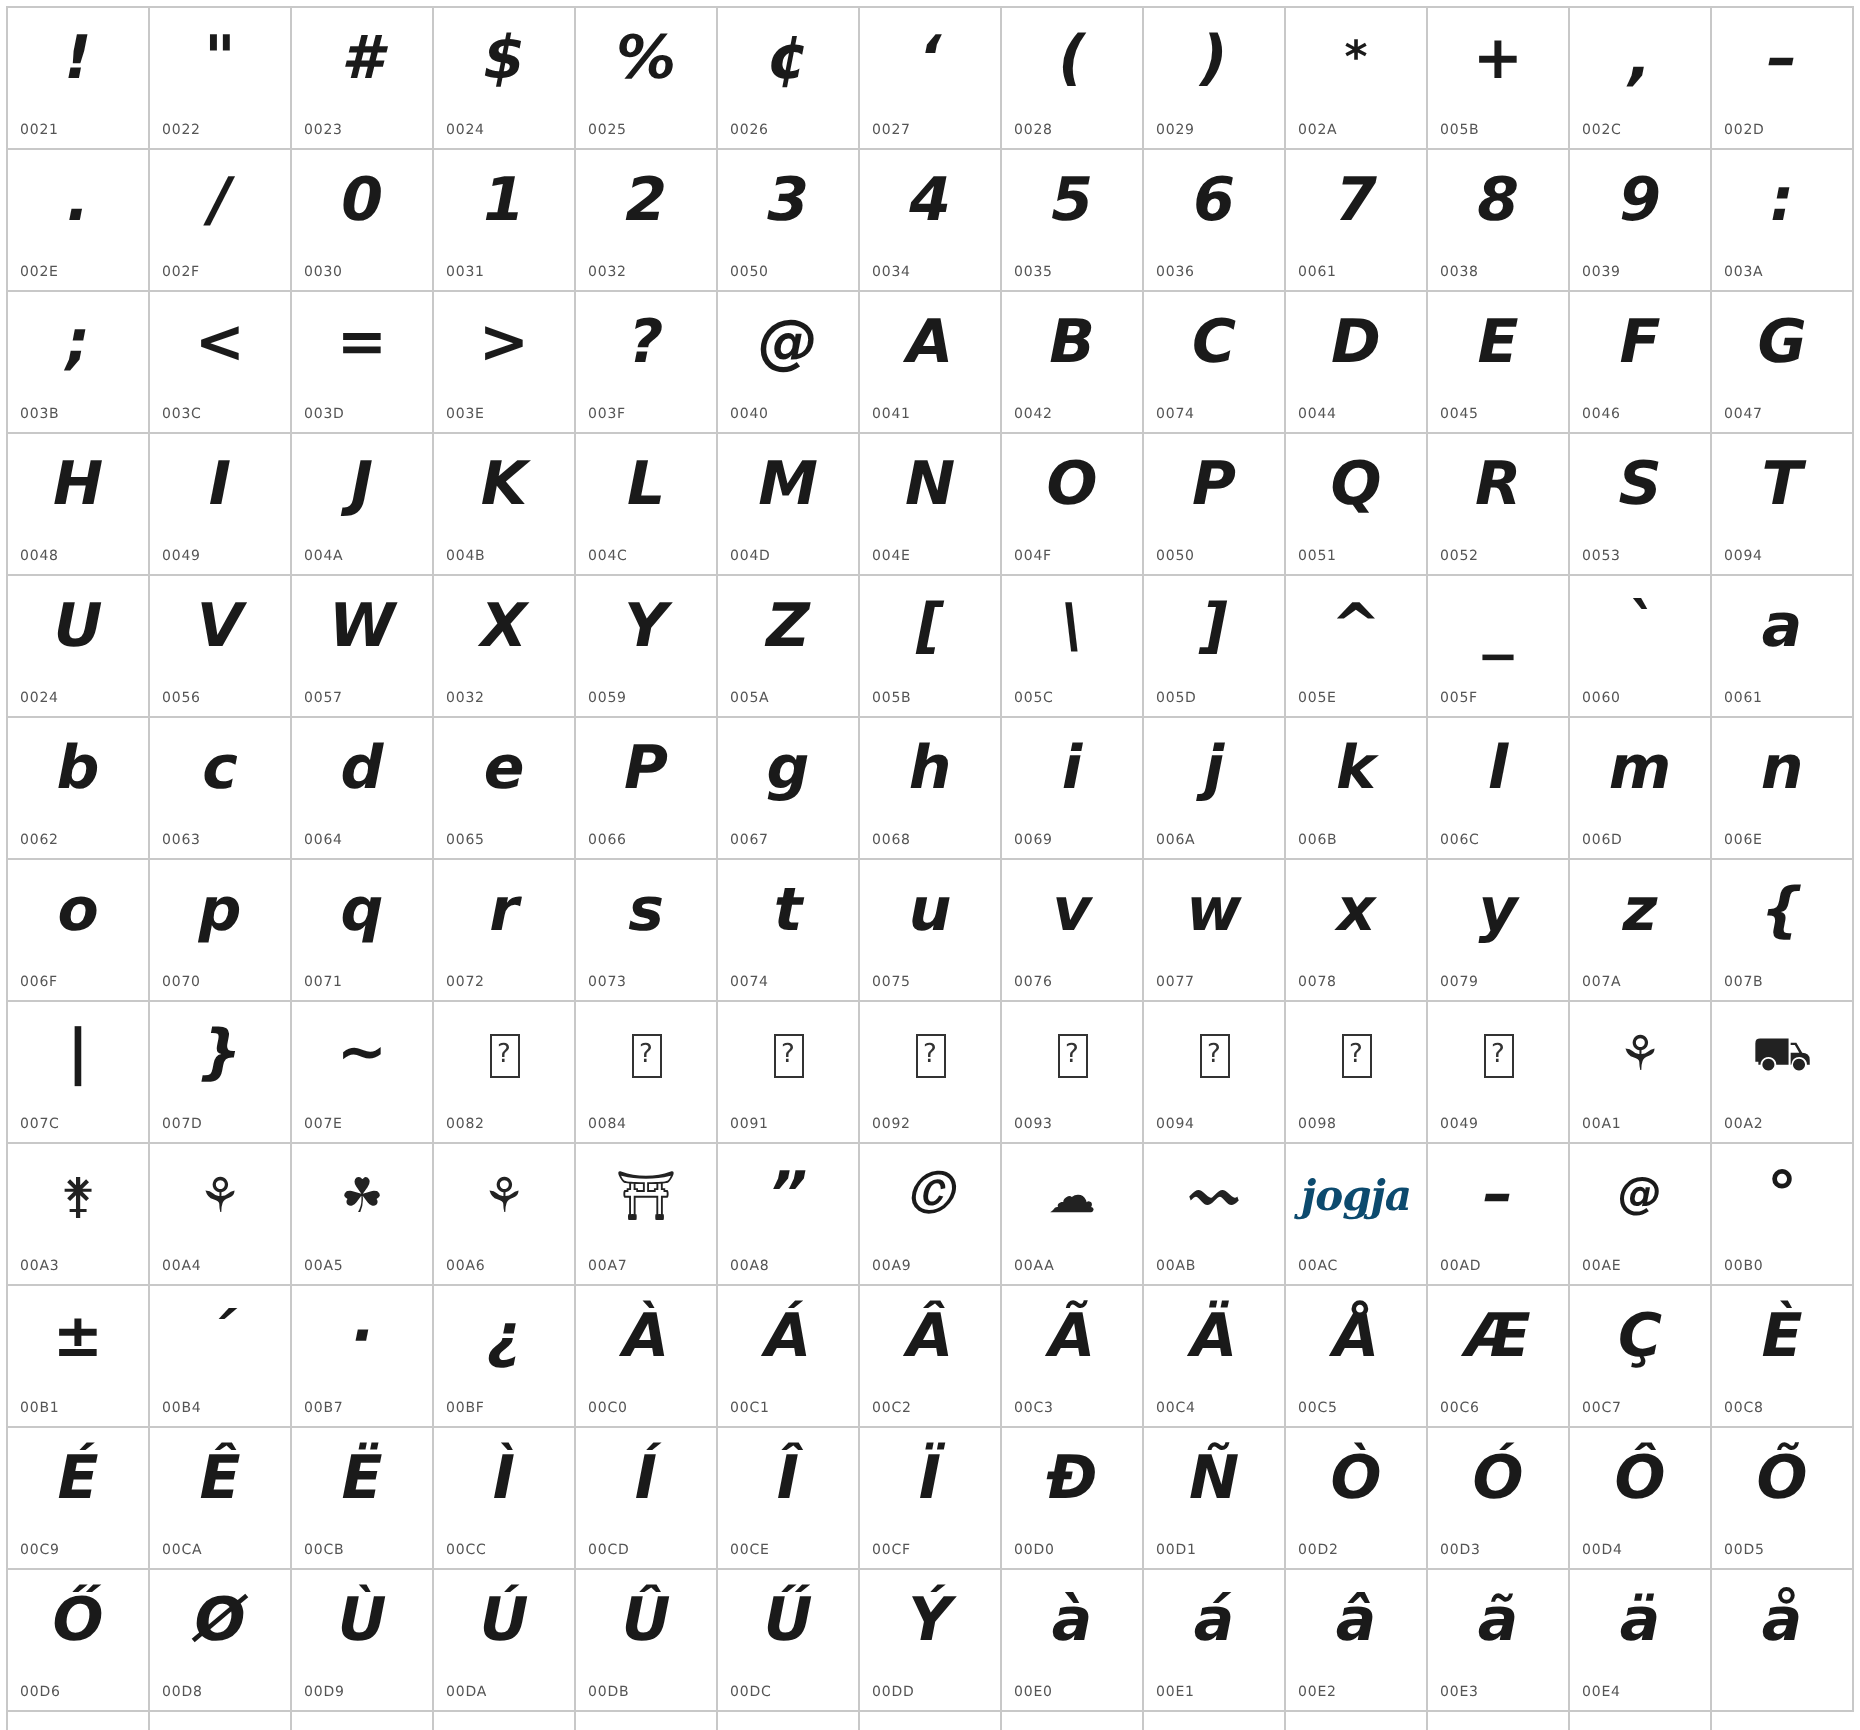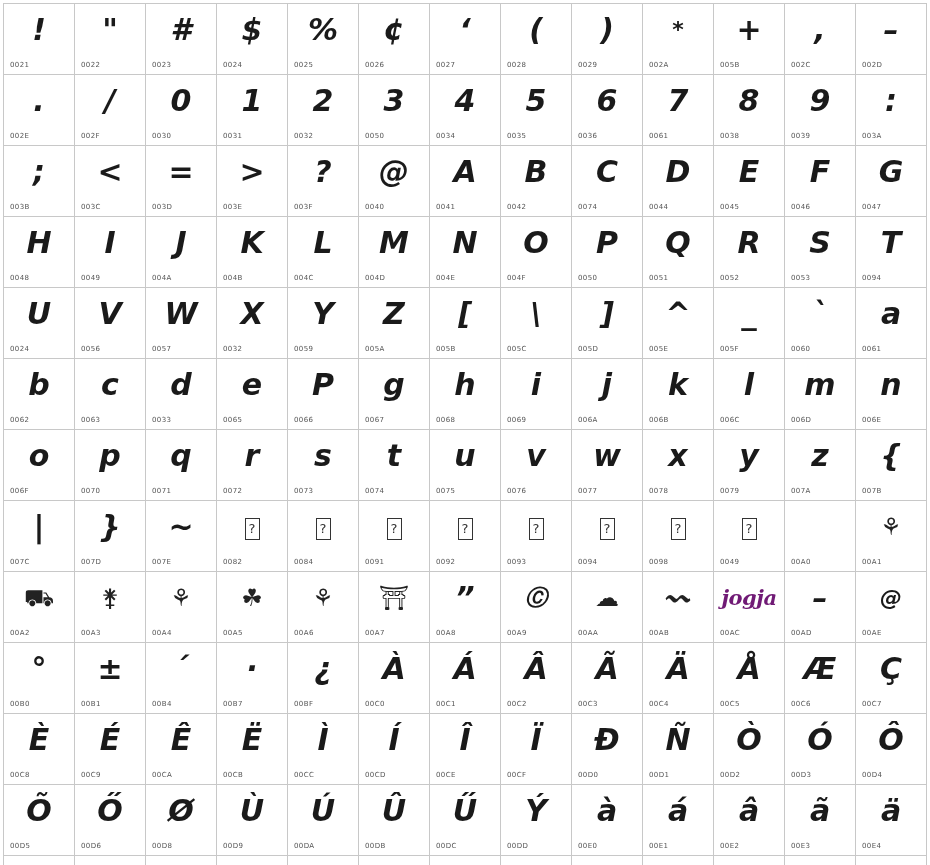--- a/index.html
+++ b/index.html
@@ -79,21 +79,21 @@
     font-style: normal;
     font-weight: normal;
     font-size: 24px;
     color: #222222;
   }
   .logo {
     font-family: "DejaVu Serif", serif;
     font-style: italic;
     font-weight: bold;
     font-size: 21px;
-    color: #701a75;
+    color: #0c4a6e;
     letter-spacing: -0.5px;
   }
 </style>
 </head>
 <body>
 
 <div id="glyph-map">
     <div class="cell">
       <div class="glyph">!</div>
       <div class="codepoint">0021</div>
@@ -357,21 +357,21 @@
     <div class="cell">
       <div class="glyph">b</div>
       <div class="codepoint">0062</div>
     </div>
     <div class="cell">
       <div class="glyph">c</div>
       <div class="codepoint">0063</div>
     </div>
     <div class="cell">
       <div class="glyph">d</div>
-      <div class="codepoint">0033</div>
+      <div class="codepoint">0064</div>
     </div>
     <div class="cell">
       <div class="glyph">e</div>
       <div class="codepoint">0065</div>
     </div>
     <div class="cell">
       <div class="glyph">P</div>
       <div class="codepoint">0066</div>
     </div>
     <div class="cell">
@@ -494,24 +494,20 @@
       <div class="glyph"><span class="missing">?</span></div>
       <div class="codepoint">0094</div>
     </div>
     <div class="cell">
       <div class="glyph"><span class="missing">?</span></div>
       <div class="codepoint">0098</div>
     </div>
     <div class="cell">
       <div class="glyph"><span class="missing">?</span></div>
       <div class="codepoint">0049</div>
-    </div>
-    <div class="cell">
-      <div class="glyph"></div>
-      <div class="codepoint">00A0</div>
     </div>
     <div class="cell">
       <div class="glyph ornament">⚘</div>
       <div class="codepoint">00A1</div>
     </div>
     <div class="cell">
       <div class="glyph ornament">⛟</div>
       <div class="codepoint">00A2</div>
     </div>
     <div class="cell">

